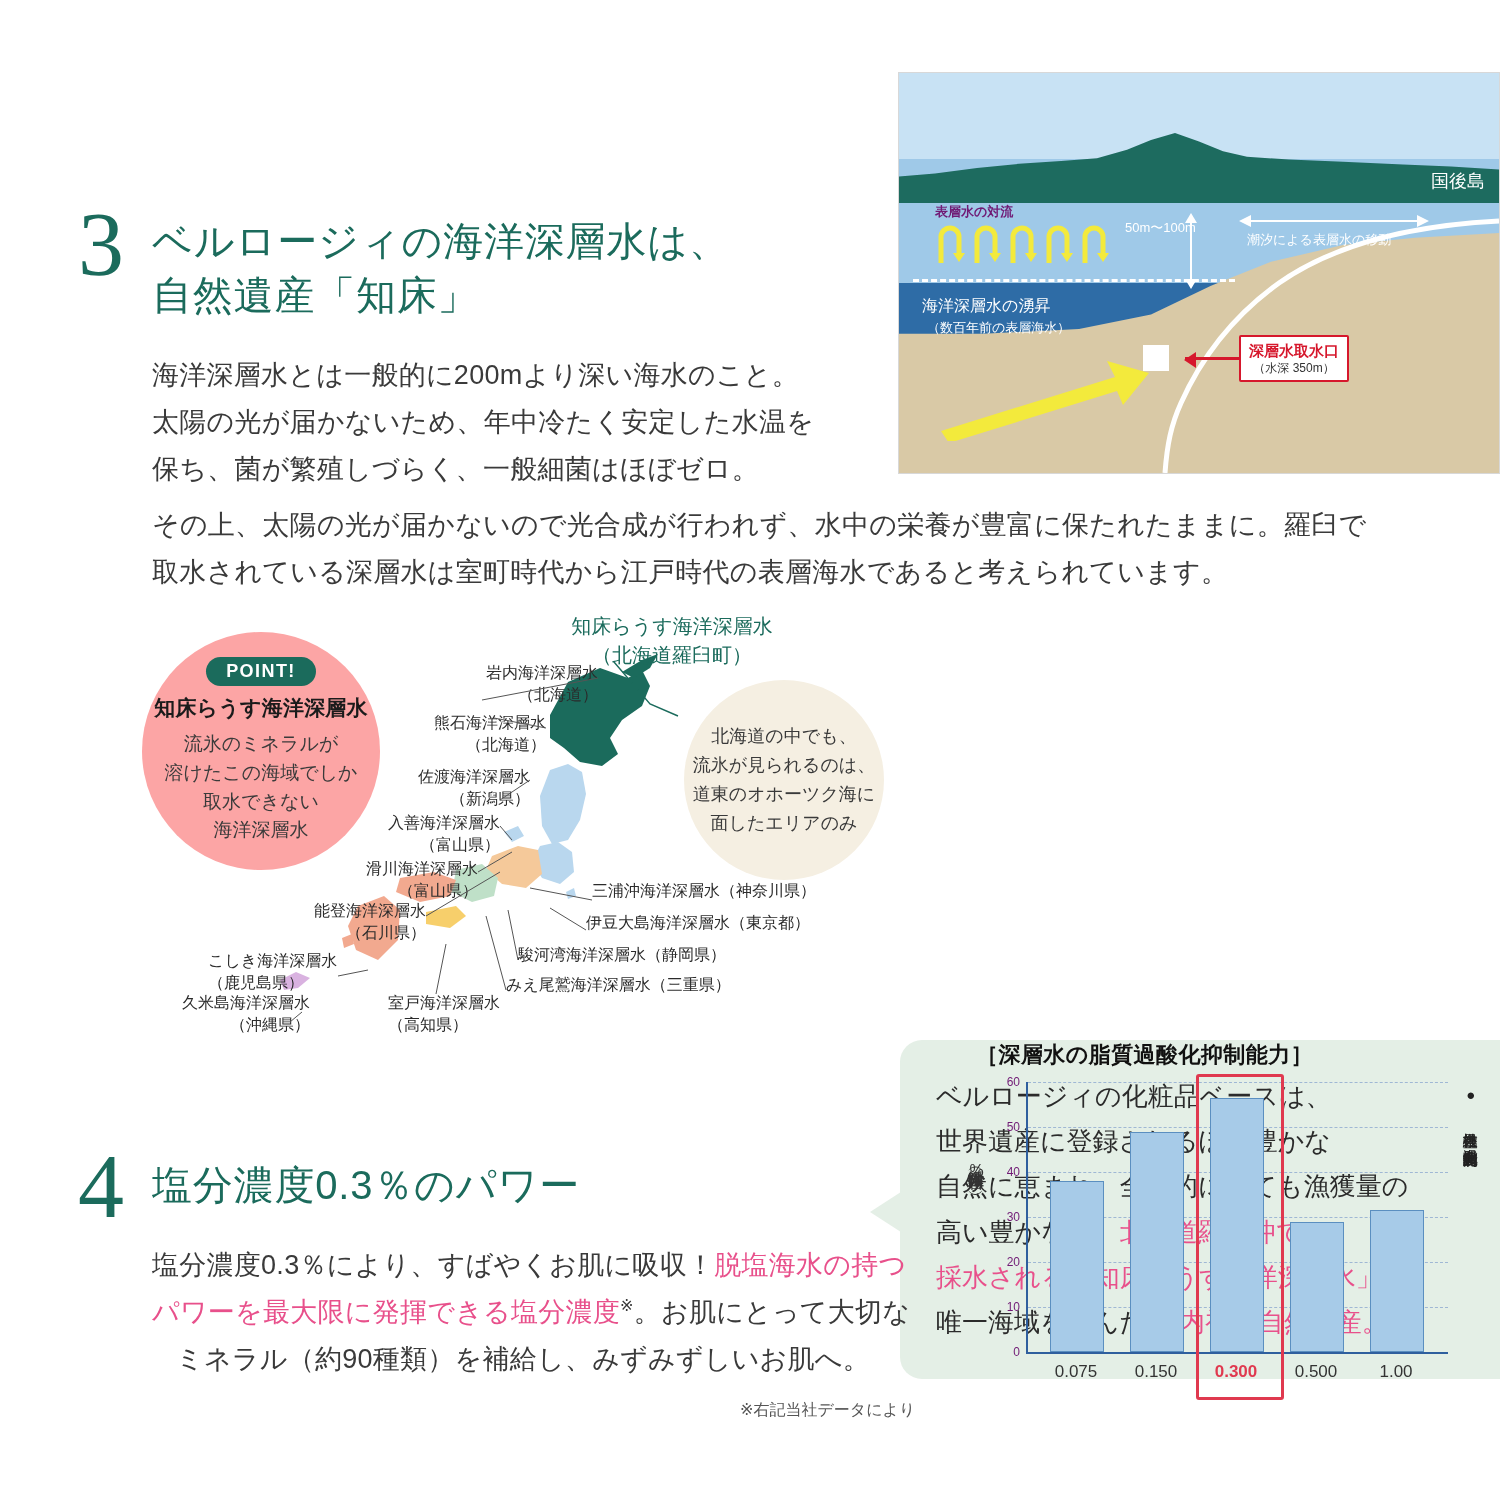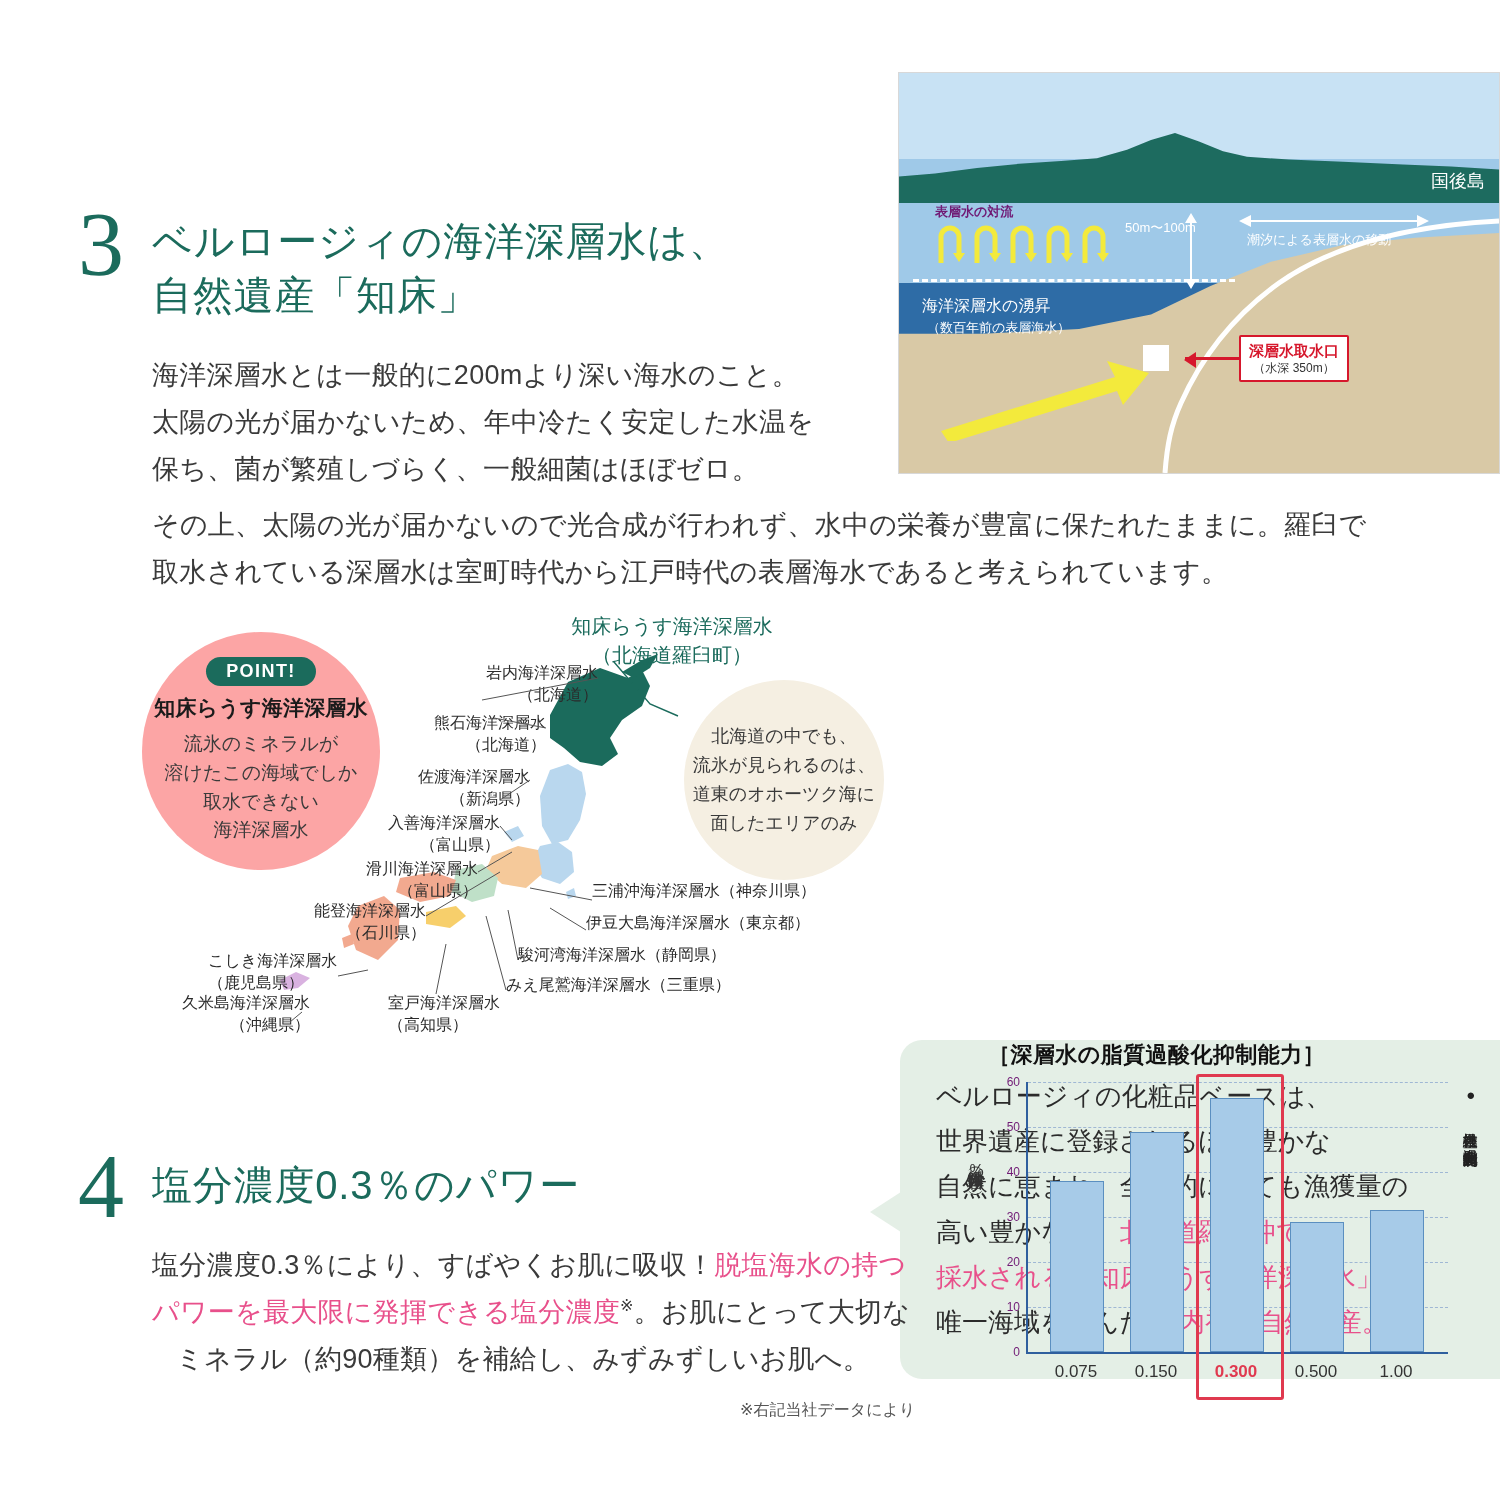--- a/index.html
+++ b/index.html
@@ -114,21 +114,21 @@
     position:relative;
   }
   .bubble:before{
     content:"";position:absolute;left:-30px;top:150px;
     border-top:22px solid transparent;border-bottom:22px solid transparent;
     border-right:34px solid #e4efe6;
   }
 
   
   .chart-title{
-    font-size:22px;color:#111;font-weight:bold;letter-spacing:.02em;margin-left:12px;
+    font-size:22px;color:#111;font-weight:bold;letter-spacing:.02em;
   }
   .chart-area{position:relative;width:420px;height:270px;border-left:2px solid #2f5f9e;border-bottom:2px solid #2f5f9e;}
   .grid-line{position:absolute;left:0;width:100%;border-top:1px dashed #9fb7d4;}
   .bar{
     position:absolute;bottom:0;width:52px;background:#a7cbe8;border:1px solid #5b8fc0;
   }
   .y-tick{position:absolute;right:calc(100% + 8px);font-size:12px;color:#701a75;transform:translateY(-50%);}
   .x-tick{position:absolute;top:calc(100% + 10px);font-size:17px;color:#333;text-align:center;transform:translateX(-50%);}
   .x-tick.hl{color:#e0394f;font-weight:bold;}
   .hl-box{position:absolute;border:3px solid #e0394f;border-radius:3px;}

